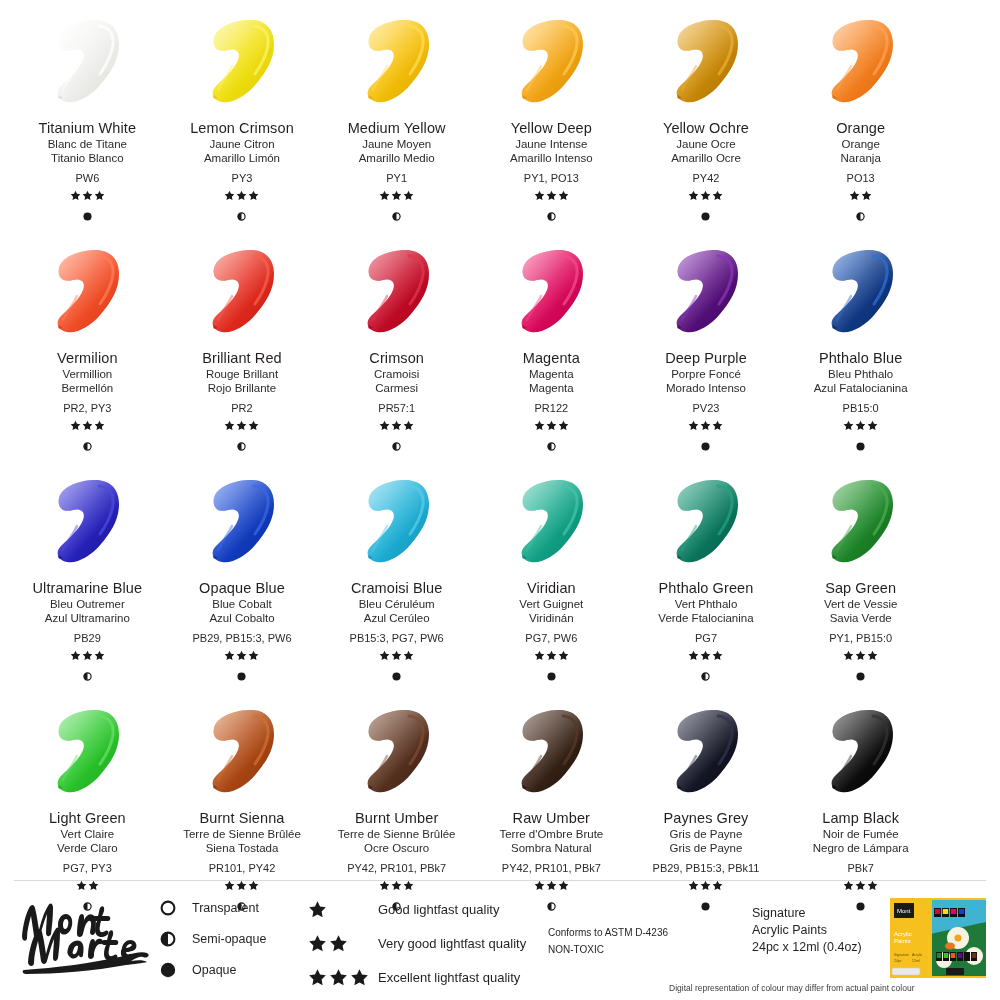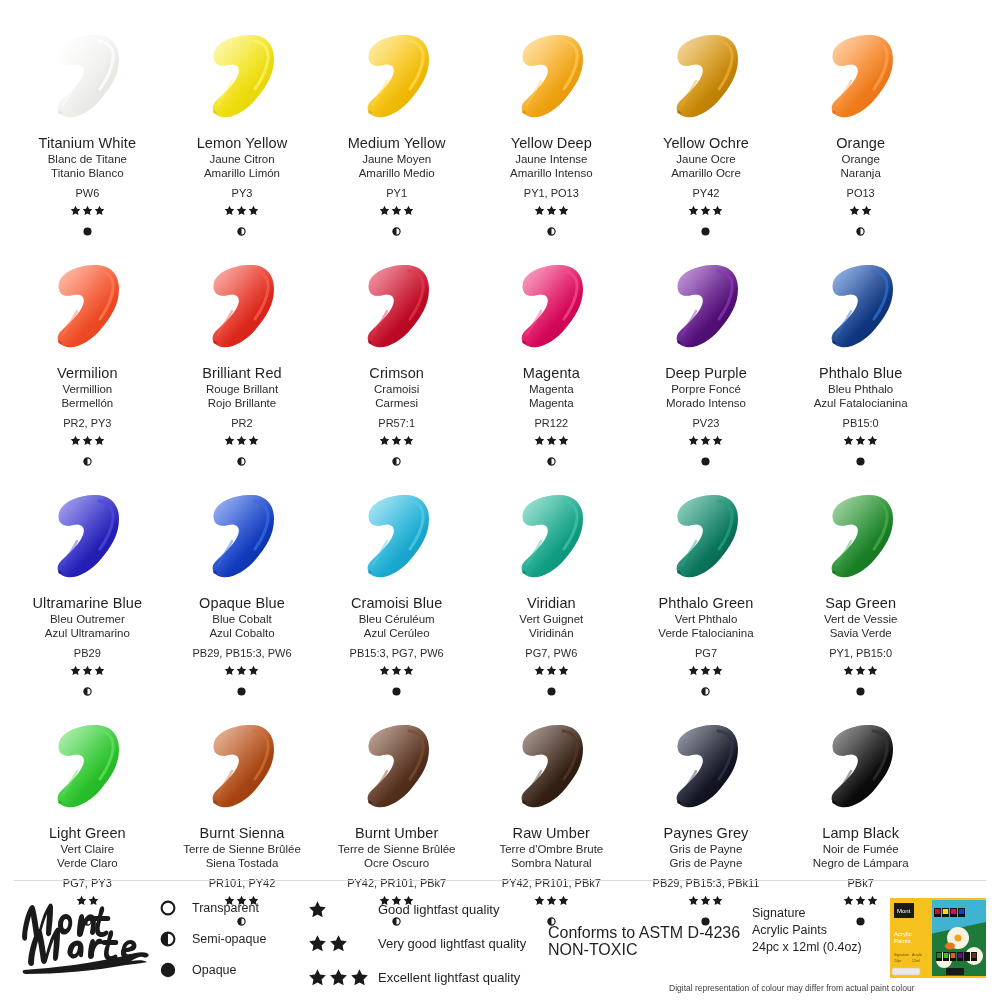--- a/index.html
+++ b/index.html
@@ -12,21 +12,21 @@
     overflow:hidden;
   }
 
   
   #chart-grid {
     display:grid;
     grid-template-columns:repeat(6, 1fr);
     grid-template-rows:repeat(4, 230px);
     width:948px;
     height:880px;
-    padding:15px 10px;
+    padding:0 10px;
   }
   .swatch-cell {
     display:flex;
     flex-direction:column;
     align-items:center;
     justify-content:flex-start;
     padding-top:14px;
   }
   .blob-wrap {
     width:110px; height:96px;
@@ -94,21 +94,21 @@
   #legend-light {
     position:absolute; left:308px; top:20px;
     display:flex; flex-direction:column; gap:15px;
   }
   .lightrow { display:flex; align-items:center; }
   .lightstars { width:70px; display:flex; gap:2px; align-items:center; }
   .lightrow .lbl { font-size:13px; color:#231f20; white-space:nowrap; }
 
   #conform {
     position:absolute; left:548px; top:44px;
-    font-size:16px; line-height:17px; color:#231f20;
+    font-size:10px; line-height:17px; color:#231f20;
   }
   #product {
     position:absolute; left:752px; top:25px;
     font-size:12.5px; line-height:17px; color:#231f20;
   }
   #disclaimer {
     position:absolute; left:625px; top:103px;
     font-size:8.5px; color:#3d3d3d; white-space:nowrap;padding-left:44px;
   }
   #box-art {
@@ -174,21 +174,21 @@
               <stop offset="70%" stop-color="#ffffff" stop-opacity="0"></stop>
             </linearGradient>
           </defs>
           <path d="M54 6 C70 5 80 14 80 30 C80 46 72 58 62 70 C52 82 38 90 28 88 C18 86 16 78 22 72 C30 64 40 56 44 46 C47 38 42 34 34 36 C24 39 18 34 20 24 C23 13 38 7 54 6 Z" fill="url(#g1)"></path>
           <path d="M54 6 C70 5 80 14 80 30 C80 46 72 58 62 70 C52 82 38 90 28 88 C18 86 16 78 22 72 C30 64 40 56 44 46 C47 38 42 34 34 36 C24 39 18 34 20 24 C23 13 38 7 54 6 Z" fill="url(#g1h)"></path>
           <path d="M60 12 C70 13 75 20 74 30 C73 40 68 50 61 60" fill="none" stroke="#fbf36a" stroke-opacity="0.75" stroke-width="3" stroke-linecap="round"></path>
           <path d="M38 52 C34 60 28 68 24 76" fill="none" stroke="#fbf36a" stroke-opacity="0.45" stroke-width="2.5" stroke-linecap="round"></path>
           <path d="M24 84 C20 86 18 84 20 81" fill="#ddcb00" fill-opacity="0.8"></path>
         </svg>
       </div>
-      <div class="name-en">Lemon Yellow</div>
+      <div class="name-en">Lemon Crimson</div>
       <div class="name-fr">Jaune Citron</div>
       <div class="name-es">Amarillo Limón</div>
       <div class="pigment">PY3</div>
       <div class="stars">
         <svg width="11" height="11" viewBox="0 0 24 24" aria-hidden="true">
           <path fill="#1a1a1a" d="M12 1.6l3.2 6.7 7.3 1-5.3 5.2 1.3 7.3L12 18.3 5.5 21.8l1.3-7.3L1.5 9.3l7.3-1z"></path>
         </svg>
         <svg width="11" height="11" viewBox="0 0 24 24" aria-hidden="true">
           <path fill="#1a1a1a" d="M12 1.6l3.2 6.7 7.3 1-5.3 5.2 1.3 7.3L12 18.3 5.5 21.8l1.3-7.3L1.5 9.3l7.3-1z"></path>
         </svg>

